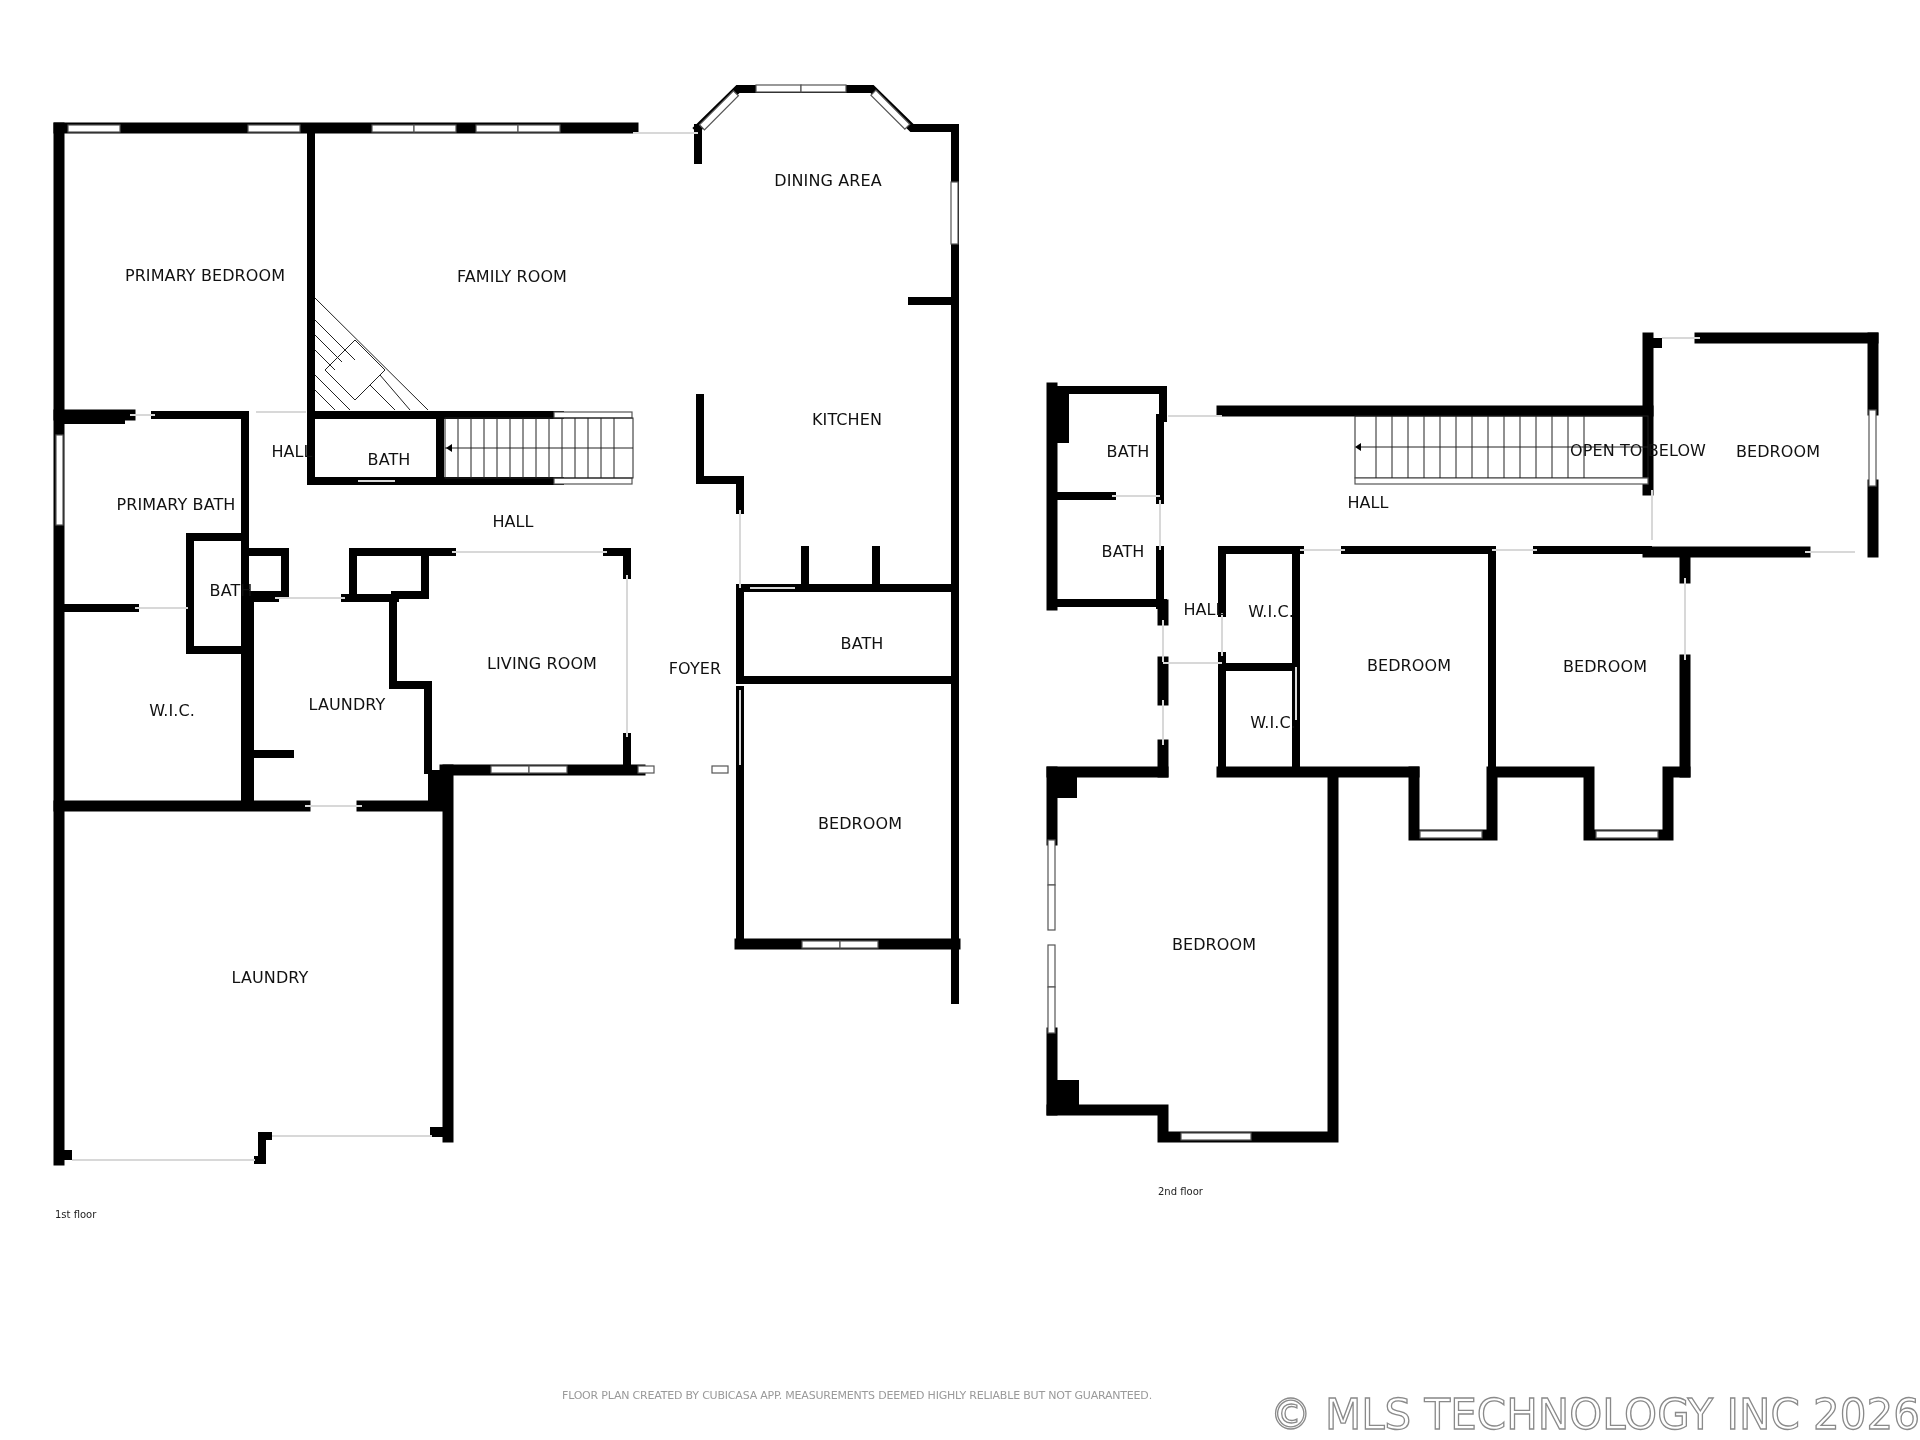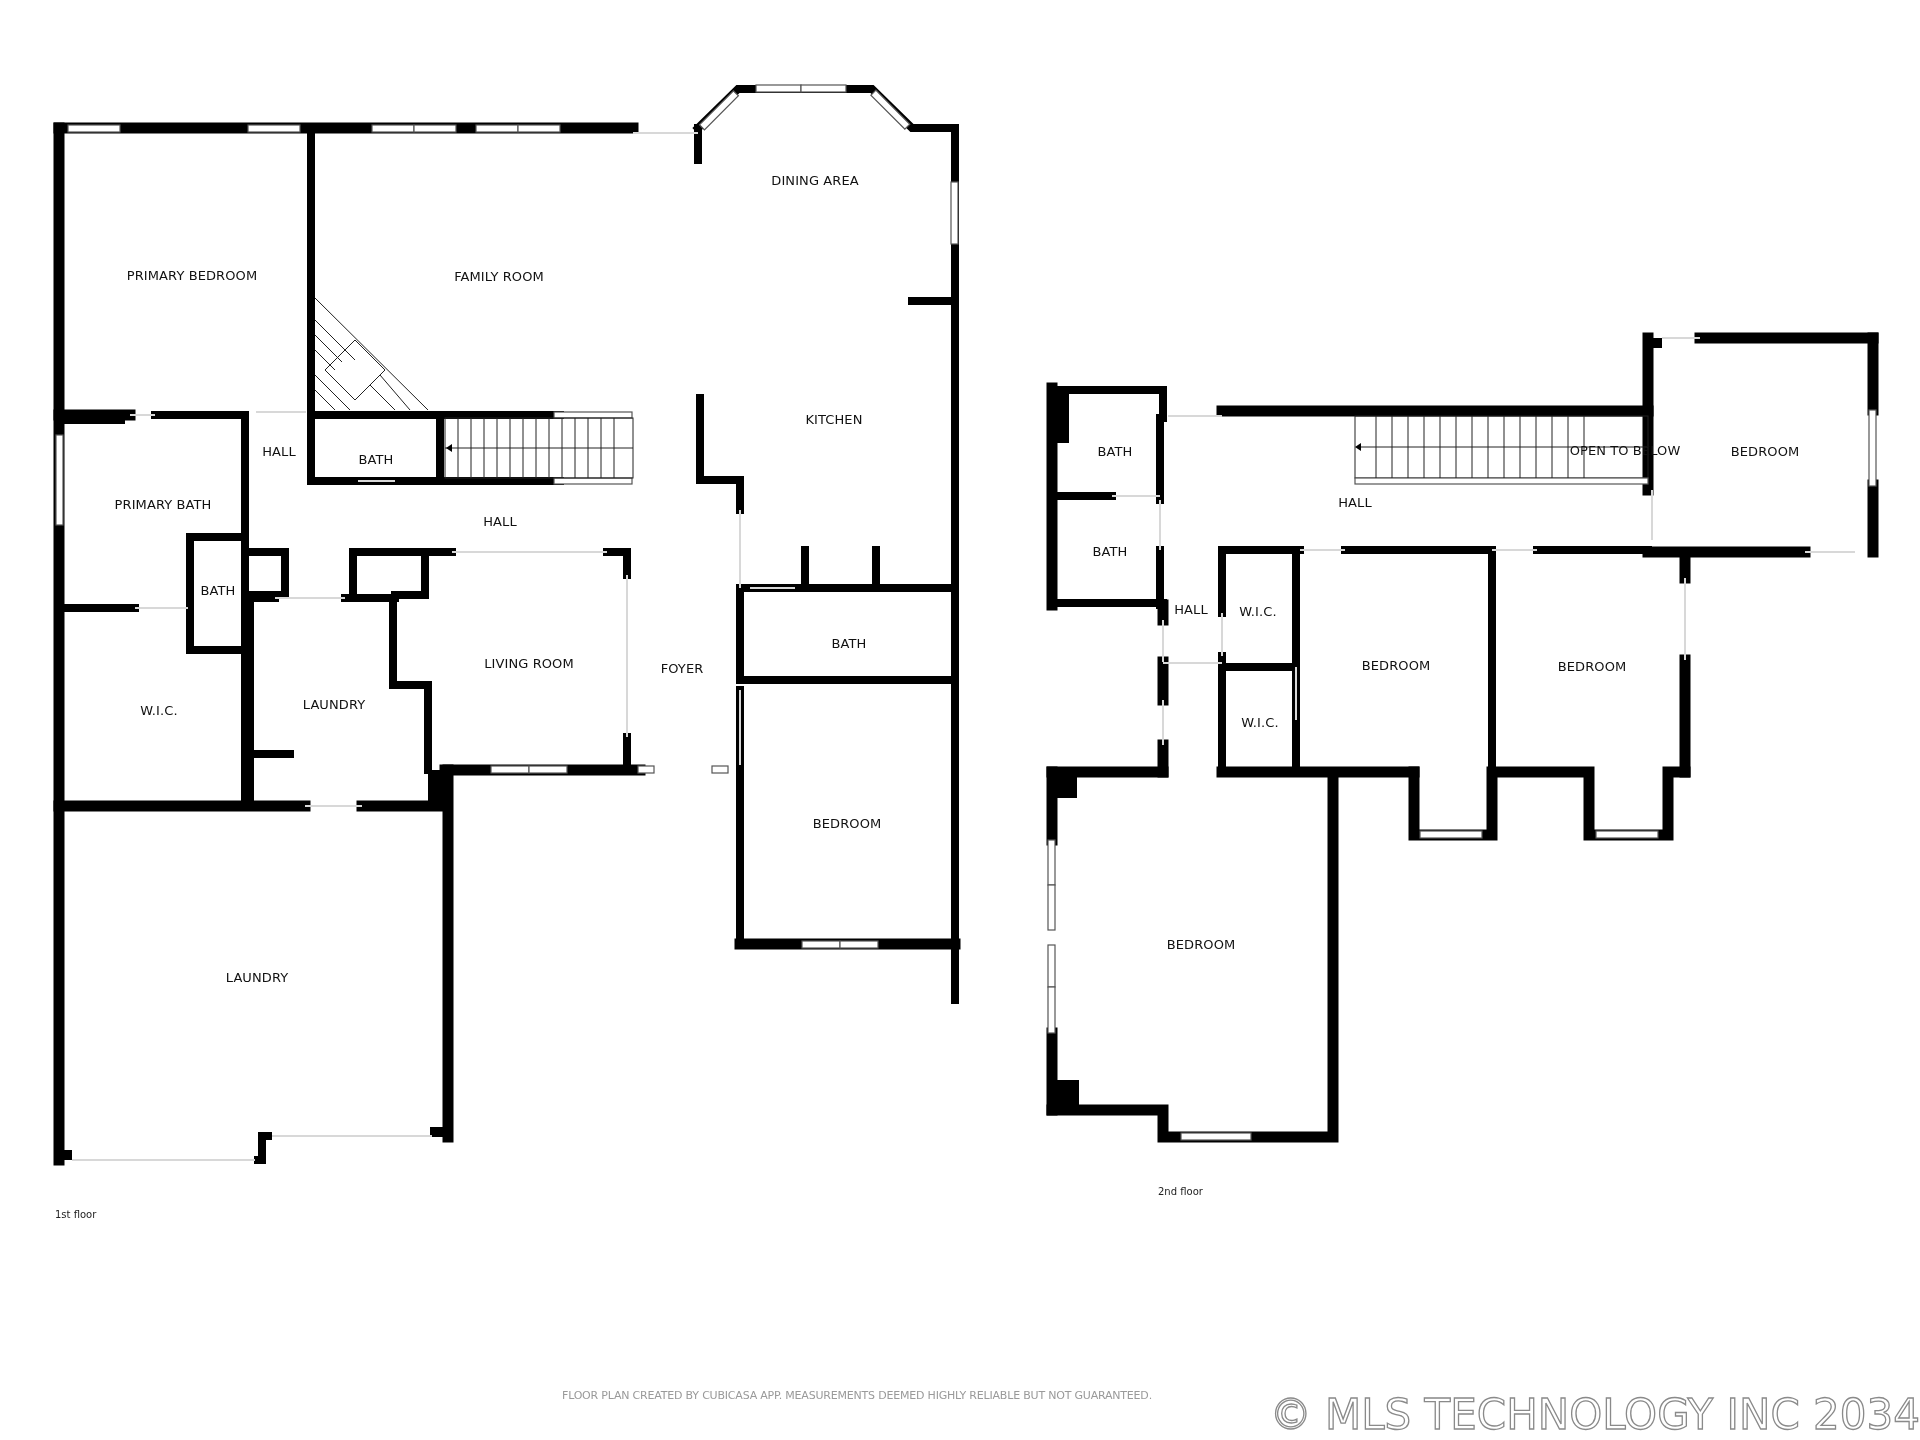--- a/index.html
+++ b/index.html
@@ -5,22 +5,22 @@
   html, body { margin: 0; padding: 0; background: #ffffff; }
   body { width: 1920px; height: 1440px; position: relative; overflow: hidden;
          font-family: "Liberation Sans", "DejaVu Sans", sans-serif; }
   svg.plan { position: absolute; left: 0; top: 0; }
   .wall { fill: #000000; }
   .wl { stroke: #000; stroke-width: 11; fill: none; stroke-linecap: square; }
   .wlt { stroke: #000; stroke-width: 8; fill: none; stroke-linecap: square; }
   .win { fill: #ffffff; stroke: #555; stroke-width: 1.2; }
   .door { stroke: #d8d8d8; stroke-width: 2; }
   .stair { stroke: #222; stroke-width: 1; fill: none; }
-  .label { position: absolute; font-size: 13px; color: #111; transform: translate(-50%, -50%);
-           white-space: nowrap; letter-spacing: 0.1px; font-family: "DejaVu Sans", sans-serif; }
+  .label { position: absolute; font-size: 16px; color: #111; transform: translate(-50%, -50%);
+           white-space: nowrap; letter-spacing: 0.1px; font-family: "DejaVu Sans", sans-serif; margin-left: 13px; }
   .floor-label { position: absolute; font-size: 10px; color: #222; font-family: "DejaVu Sans", sans-serif; }
   .disclaimer { position: absolute; left: 562px; top: 1389px; font-size: 11px; color: #9a9a9a;
                 font-family: "DejaVu Sans", sans-serif; letter-spacing: -0.2px; }
   .copyright { position: absolute; right: 0px; top: 1390px; font-size: 42px; color: #ffffff;
                font-family: "DejaVu Sans", sans-serif;
                -webkit-text-stroke: 1.3px #8a8a8a; letter-spacing: 0px; }
 </style>
 </head>
 <body>
 
@@ -297,13 +297,13 @@
   <span class="label" style="left:1191px;top:609px">HALL</span>
   <span class="label" style="left:1258px;top:611px">W.I.C.</span>
   <span class="label" style="left:1260px;top:722px">W.I.C.</span>
   <span class="label" style="left:1396px;top:665px">BEDROOM</span>
   <span class="label" style="left:1592px;top:666px">BEDROOM</span>
   <span class="label" style="left:1201px;top:944px">BEDROOM</span>
   <span class="floor-label" style="left:1158px;top:1186px">2nd floor</span>
 </div>
 
 <div class="disclaimer">FLOOR PLAN CREATED BY CUBICASA APP. MEASUREMENTS DEEMED HIGHLY RELIABLE BUT NOT GUARANTEED.</div>
-<div class="copyright">© MLS TECHNOLOGY INC 2034</div>
+<div class="copyright">© MLS TECHNOLOGY INC 2026</div>
 
 </body></html>

